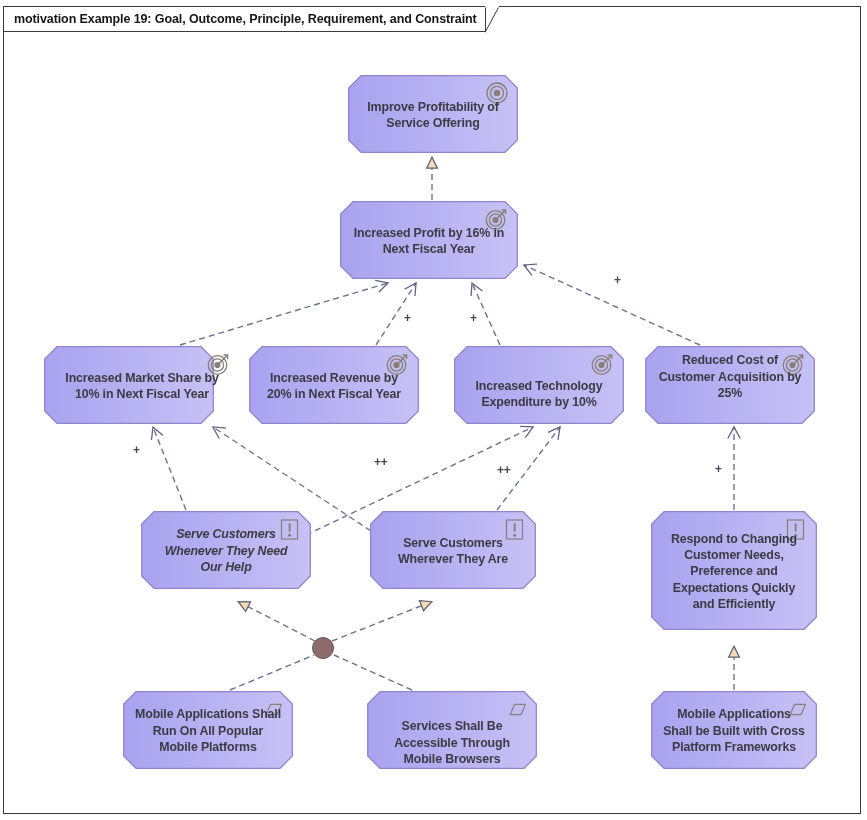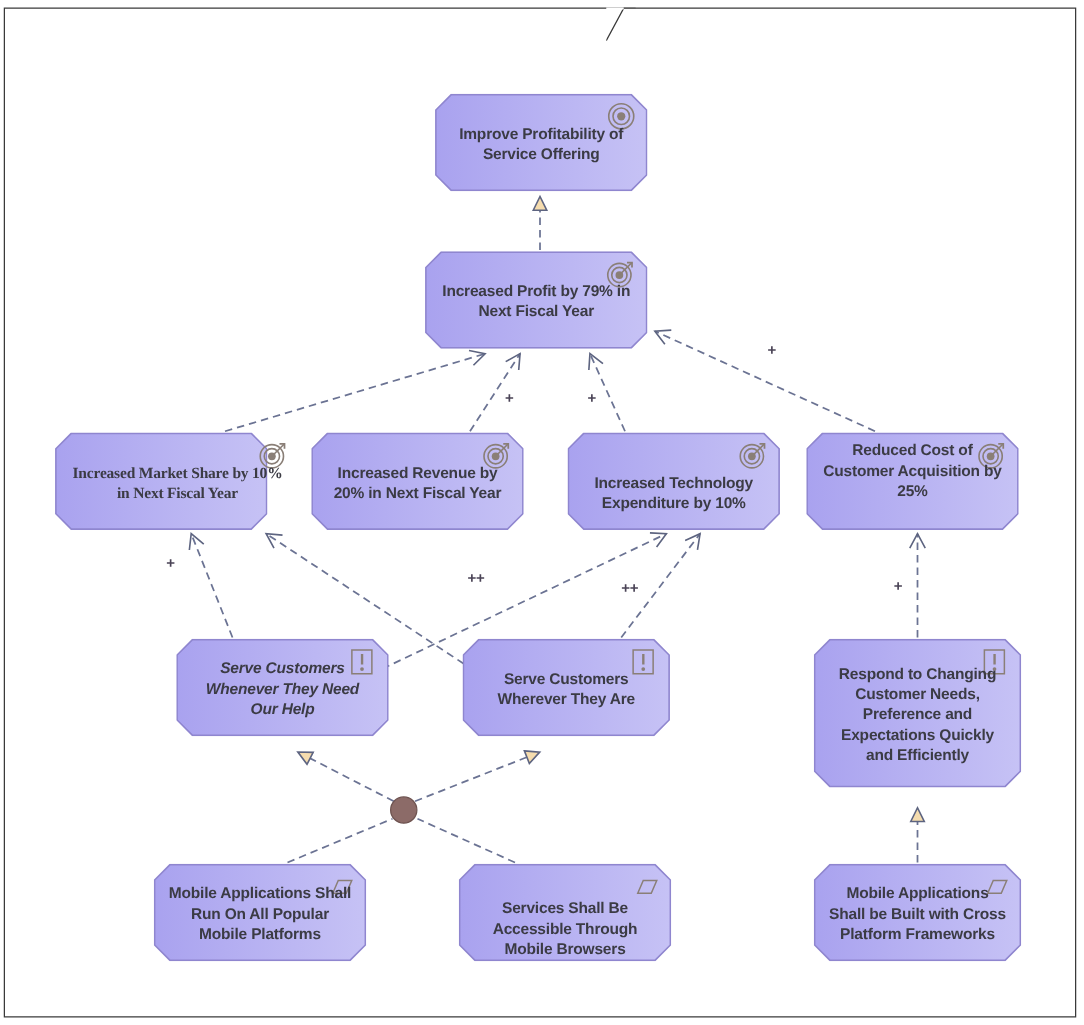--- a/index.html
+++ b/index.html
@@ -123,20 +123,23 @@
     box-sizing: border-box;
   }
 </style>
 </head>
 <body>
 
 <div id="canvas">
 
   <div class="frame"></div>
 
+  <div class="title-tab" style="width: 483px;">
+    <span class="tab-label">motivation Example 19: Goal, Outcome, Principle, Requirement, and Constraint</span>
+  </div>
   <svg class="tab-slant" viewBox="0 0 24 27" style="left: 485px;">
     <path d="M 0 26.5 L 14 0.5 L 23.5 0.5" fill="#ffffff" stroke="#3a3a3a" stroke-width="1"></path>
     <path d="M -1 0.5 L 14 0.5" stroke="#ffffff" stroke-width="2"></path>
   </svg>
 
   <svg id="wires" viewBox="0 0 867 820">
     <defs>
       <marker id="mk-real" markerWidth="14" markerHeight="14" refX="11.2" refY="7" orient="auto" markerUnits="userSpaceOnUse">
         <path d="M 1 1.6 L 12 7 L 1 12.4 Z" fill="#f5dcae" stroke="#5d6480" stroke-width="1.3" stroke-linejoin="miter"></path>
       </marker>
@@ -209,23 +212,23 @@
             </defs>
             <polygon points="13,0.7 165,0.7 177.3,13 177.3,65 165,77.3 13,77.3 0.7,65 0.7,13" fill="url(#g178_78)" stroke="#8f86cf" stroke-width="1.3"></polygon>
           </svg></div>
         <div class="badge"><svg viewBox="0 0 26 24" width="26" height="24">
             <circle cx="12.5" cy="12" r="9.3" fill="none" stroke="#8a7f77" stroke-width="1.3"></circle>
             <circle cx="12.5" cy="12" r="6.1" fill="none" stroke="#8a7f77" stroke-width="1.3"></circle>
             <circle cx="12.5" cy="12" r="3.1" fill="#8a7f77"></circle>
             <path d="M 12.5 12 L 22.4 2.2" stroke="#8a7f77" stroke-width="1.4" fill="none"></path>
             <path d="M 18.6 2.0 L 22.6 2.0 L 22.6 6.0" stroke="#8a7f77" stroke-width="1.4" fill="none" stroke-linejoin="miter"></path>
           </svg></div>
-        <div class="label">Increased Profit by 79% in Next Fiscal Year</div>
-      </div>
-      <div class="node" style="left: 44px; top: 346px; width: 196px; height: 78px; font-family: Liberation Serif, serif;">
+        <div class="label">Increased Profit by 16% in Next Fiscal Year</div>
+      </div>
+      <div class="node" style="left: 44px; top: 346px; width: 196px; height: 78px;">
         <div class="shape"><svg width="170" height="78" viewBox="0 0 170 78">
             <defs>
               <linearGradient id="g170_78" x1="0" y1="0" x2="1" y2="0">
                 <stop offset="0" stop-color="#a9a2ef"></stop>
                 <stop offset="1" stop-color="#c6c2f5"></stop>
               </linearGradient>
             </defs>
             <polygon points="13,0.7 157,0.7 169.3,13 169.3,65 157,77.3 13,77.3 0.7,65 0.7,13" fill="url(#g170_78)" stroke="#8f86cf" stroke-width="1.3"></polygon>
           </svg></div>
         <div class="badge"><svg viewBox="0 0 26 24" width="26" height="24">

